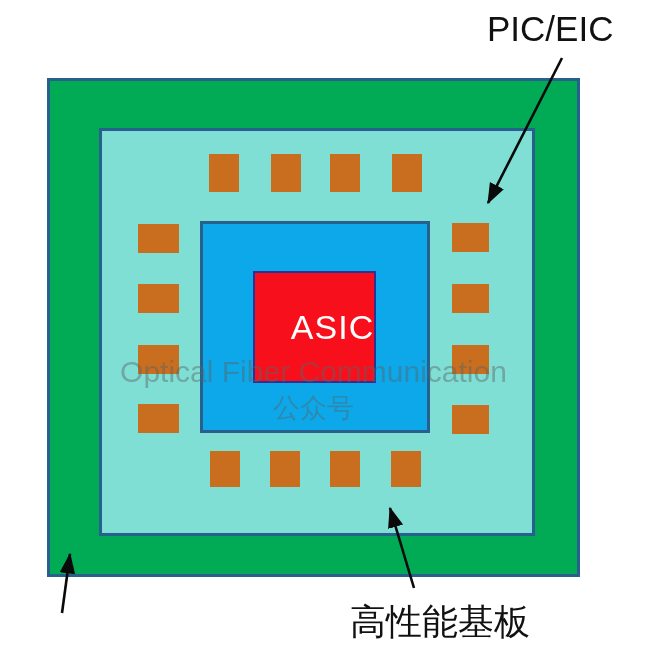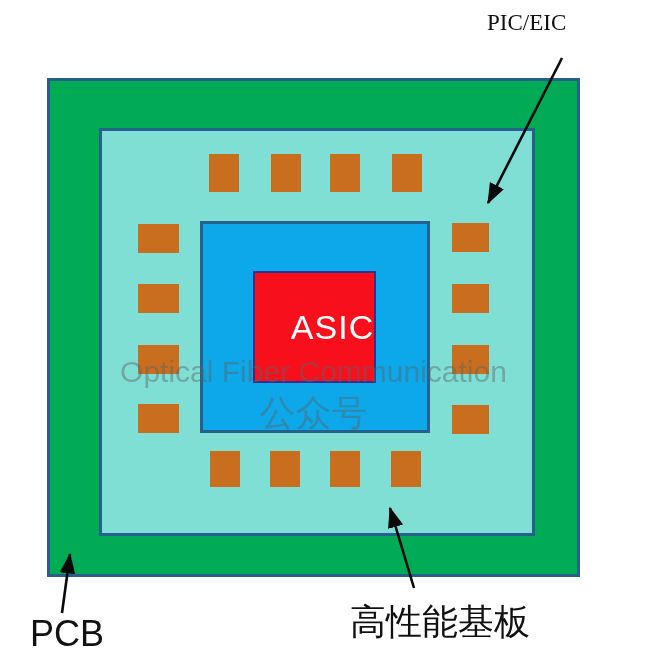--- a/index.html
+++ b/index.html
@@ -49,34 +49,34 @@
     z-index: 5;
   }
 
   
   .label {
     color: var(--label-color, #111111);
     z-index: 8;
     white-space: nowrap;
     line-height: 1.1;
   }
-  .label-pic-eic { left: 487px; top: 10px; font-size: 23px; font-family: Liberation Serif, serif; }
+  .label-pic-eic { left: 487px; top: 10px; font-size: 35px; }
   .label-pcb    { left: 30px;  top: 614px; font-size: 36px; }
   .label-substrate { left: 322px; top: 602px; font-size: 36px; margin-left: 28px; }
 
   
   .wm-center {
     left: 47px; top: 322px; width: 533px;
     text-align: center;
     color: var(--watermark-center, rgba(90,100,105,0.45));
     z-index: 6;
     line-height: 1.0;
   }
   .wm-center .wm-line1 { font-size: 30px; margin-top: 35px; }
-  .wm-center .wm-line2 { font-size: 36px; margin-top: 8px; }
+  .wm-center .wm-line2 { font-size: 27px; margin-top: 8px; }
 
   
   .wm-corner {
     right: 12px; top: 621px;
     font-size: 21px;
     letter-spacing: 1px;
     color: var(--watermark-corner, #cbcbcb);
     text-shadow: 1px 1px 0 #ffffff;
     z-index: 8;
     white-space: nowrap;
@@ -126,21 +126,20 @@
   <div class="abs chip" style="left:452px;top:284px;width:37px;height:29px;"></div>
   <div class="abs chip" style="left:452px;top:345px;width:37px;height:29px;"></div>
   <div class="abs chip" style="left:452px;top:405px;width:37px;height:29px;"></div>
 
   <div class="abs wm-center">
     <div class="wm-line1">Optical Fiber Communication</div>
     <div class="wm-line2">公众号</div>
   </div>
 
   <div class="abs label label-pic-eic">PIC/EIC</div>
-  <div class="abs label label-pcb">PCB</div>
   <div class="abs label label-substrate">高性能基板</div>
 
 
   <svg class="arrows" viewBox="0 0 672 665" xmlns="http://www.w3.org/2000/svg">
     <defs>
       <marker id="ah" markerWidth="9" markerHeight="7" refX="7.5" refY="3" orient="auto" markerUnits="strokeWidth">
         <path class="ah" d="M0,0 L8,3 L0,6 Z"></path>
       </marker>
     </defs>
     <line x1="562" y1="58" x2="488" y2="203" marker-end="url(#ah)"></line>

